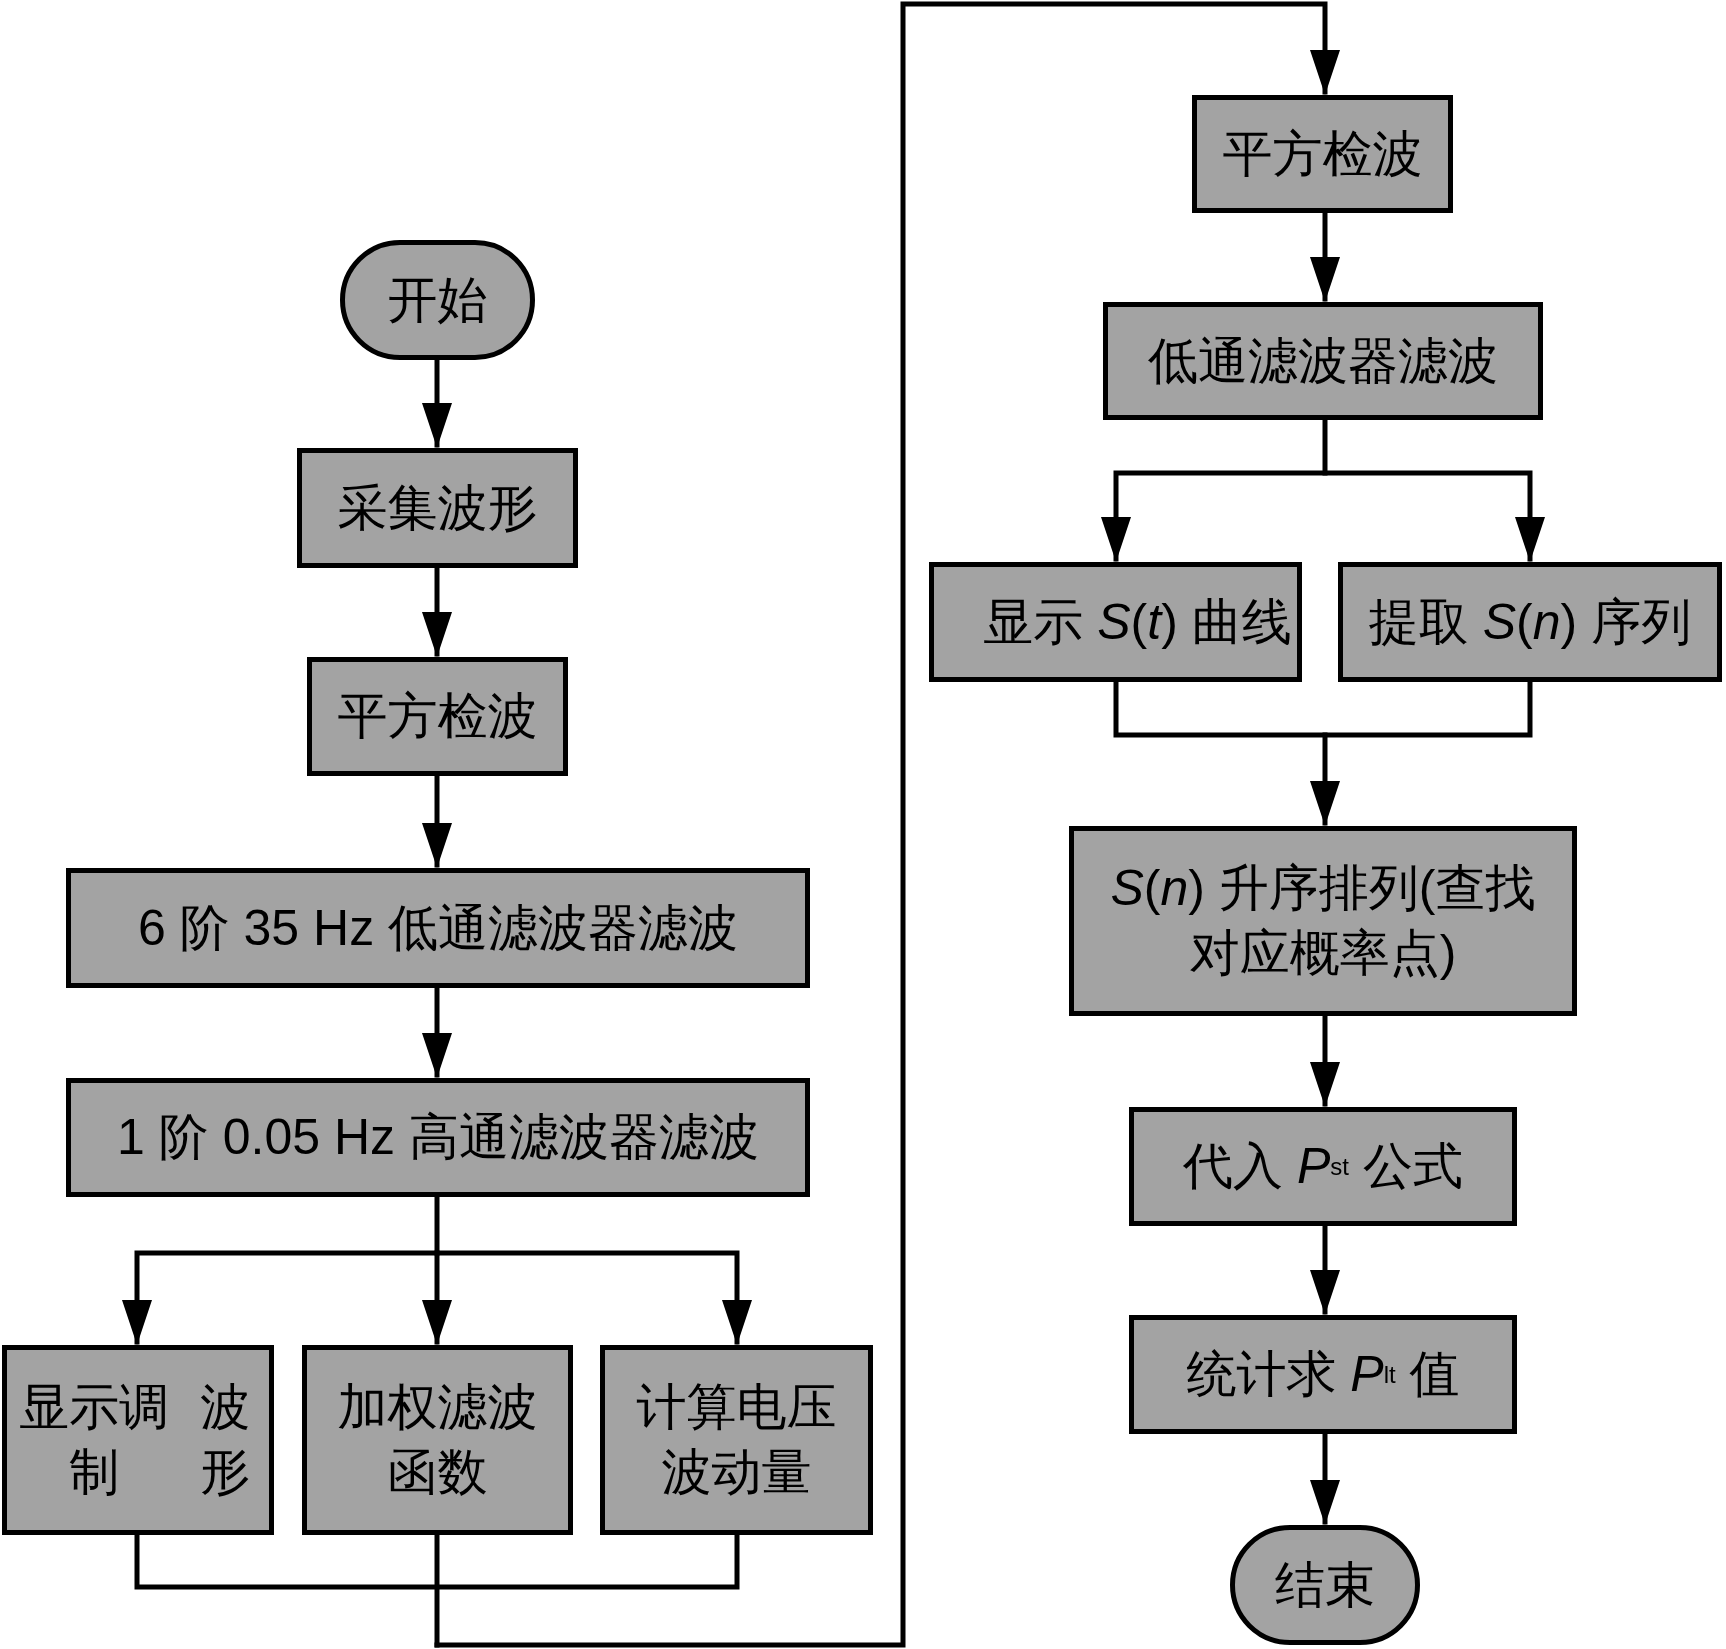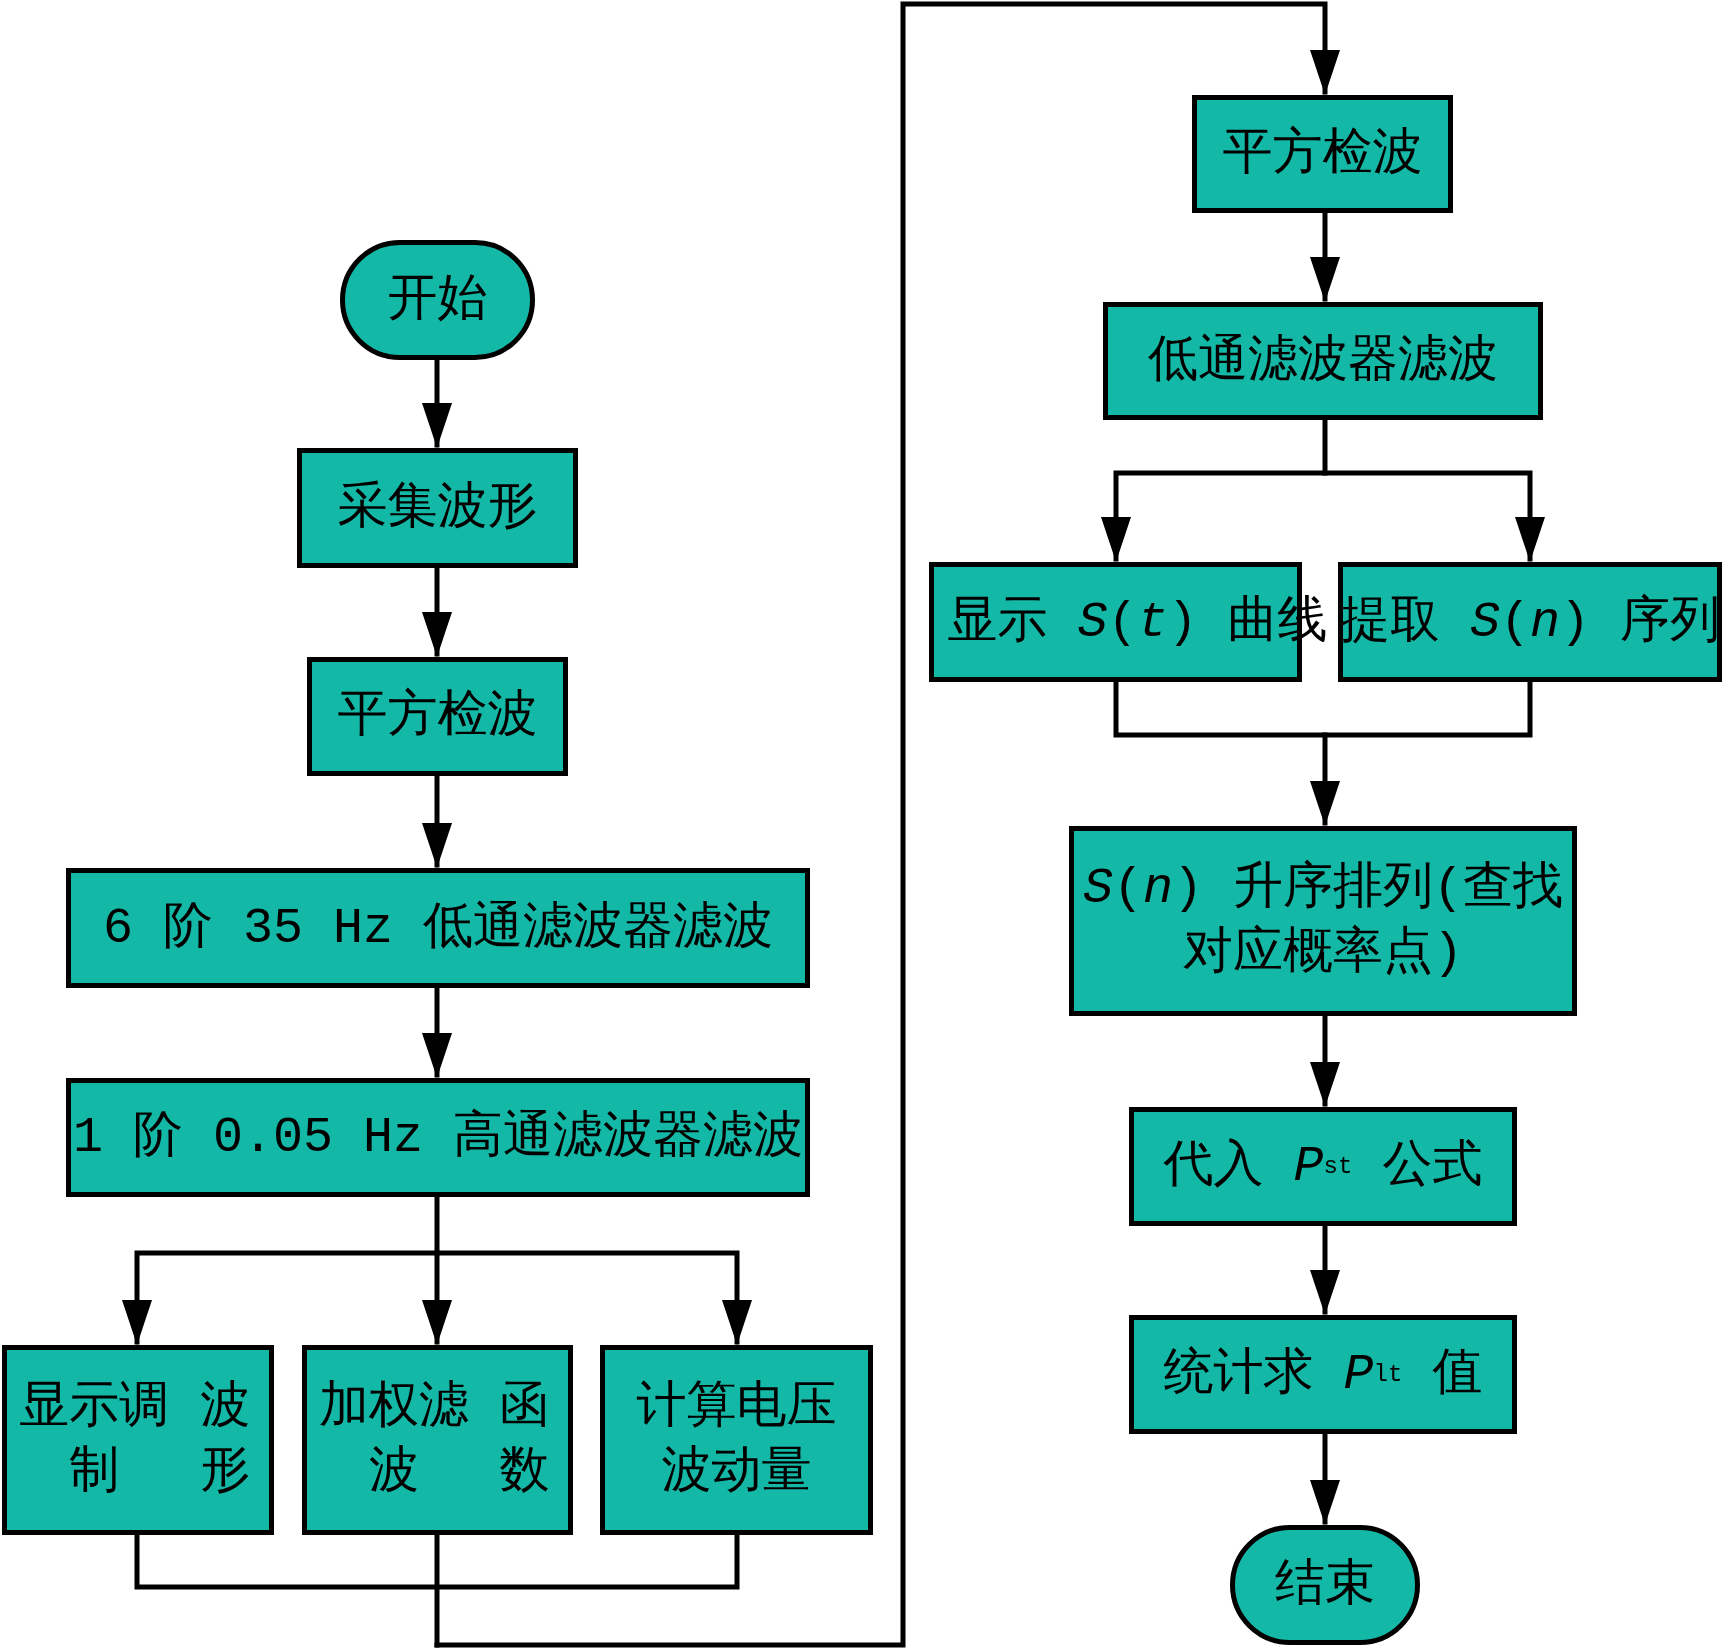--- a/index.html
+++ b/index.html
@@ -1,21 +1,21 @@
 <!DOCTYPE html>
 <html><head>
 <meta charset="utf-8">
 <style>
   html, body { margin: 0; padding: 0; background: #ffffff; }
   body { width: 1726px; height: 1649px; position: relative; overflow: hidden;
          font-family: "DejaVu Serif", "Liberation Serif", serif; color: #000; }
   svg.lines { position: absolute; left: 0; top: 0; }
-  .node { position: absolute; box-sizing: border-box; border: 5px solid #000; background: #14b8a6;
+  .node { position: absolute; box-sizing: border-box; border: 5px solid #000; background: #a3a3a3;
           display: flex; align-items: center; justify-content: center; text-align: center;
-          font-size: 50px; line-height: 1.3; font-family: Liberation Mono, monospace; }
+          font-size: 50px; line-height: 1.3; font-family: Liberation Sans, sans-serif; }
   .terminal { border-radius: 60px / 60px; }
   .node .i { font-style: italic; }
   .node sub { font-size: 24px; font-style: normal; vertical-align: -12px; }
 </style>
 </head>
 <body>
 
 <svg class="lines" width="1726" height="1649">
   <defs>
     <marker id="ah" viewBox="0 0 10 30" refX="5" refY="30" markerWidth="10" markerHeight="30" markerUnits="userSpaceOnUse" orient="auto-start-reverse">
@@ -74,21 +74,21 @@
 <div class="node" style="left:66px;top:868px;width:744px;height:120px;">
   <span>6 阶 35 Hz 低通滤波器滤波</span>
 </div>
 <div class="node" style="left:66px;top:1078px;width:744px;height:119px;">
   <span>1 阶 0.05 Hz 高通滤波器滤波</span>
 </div>
 <div class="node" style="left:2px;top:1345px;width:272px;height:190px;flex-direction:row;">
   <span>显示调制</span>
   <span>波形</span>
 </div>
-<div class="node" style="left:302px;top:1345px;width:271px;height:190px;flex-direction:row;">
+<div class="node" style="left:302px;top:1345px;width:271px;height:190px;flex-direction:column;">
   <span>加权滤波</span>
   <span>函数</span>
 </div>
 <div class="node" style="left:600px;top:1345px;width:273px;height:190px;flex-direction:column;">
   <span>计算电压</span>
   <span>波动量</span>
 </div>
 
 <div class="node" style="left:1192px;top:95px;width:261px;height:118px;">
   <span>平方检波</span>

